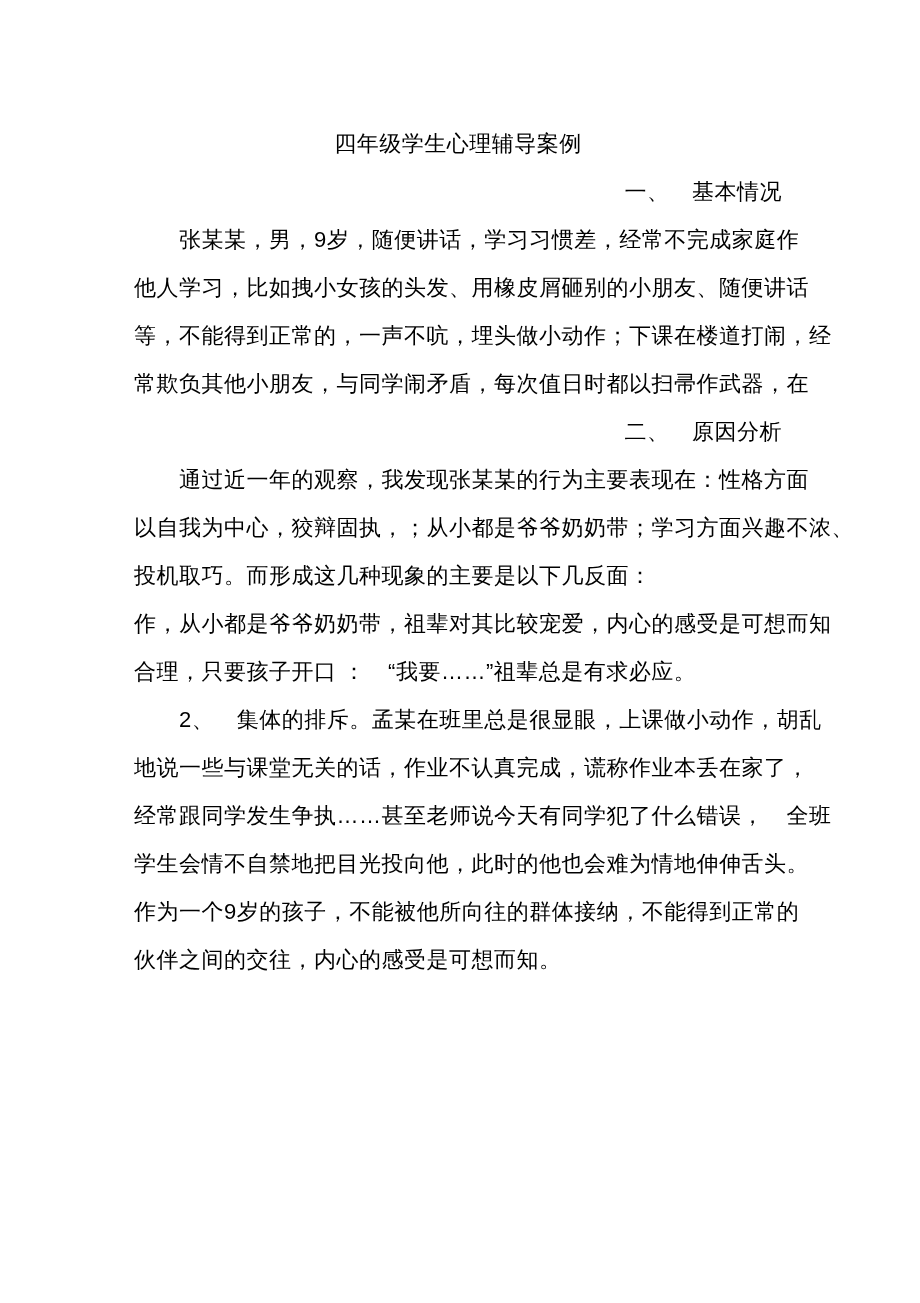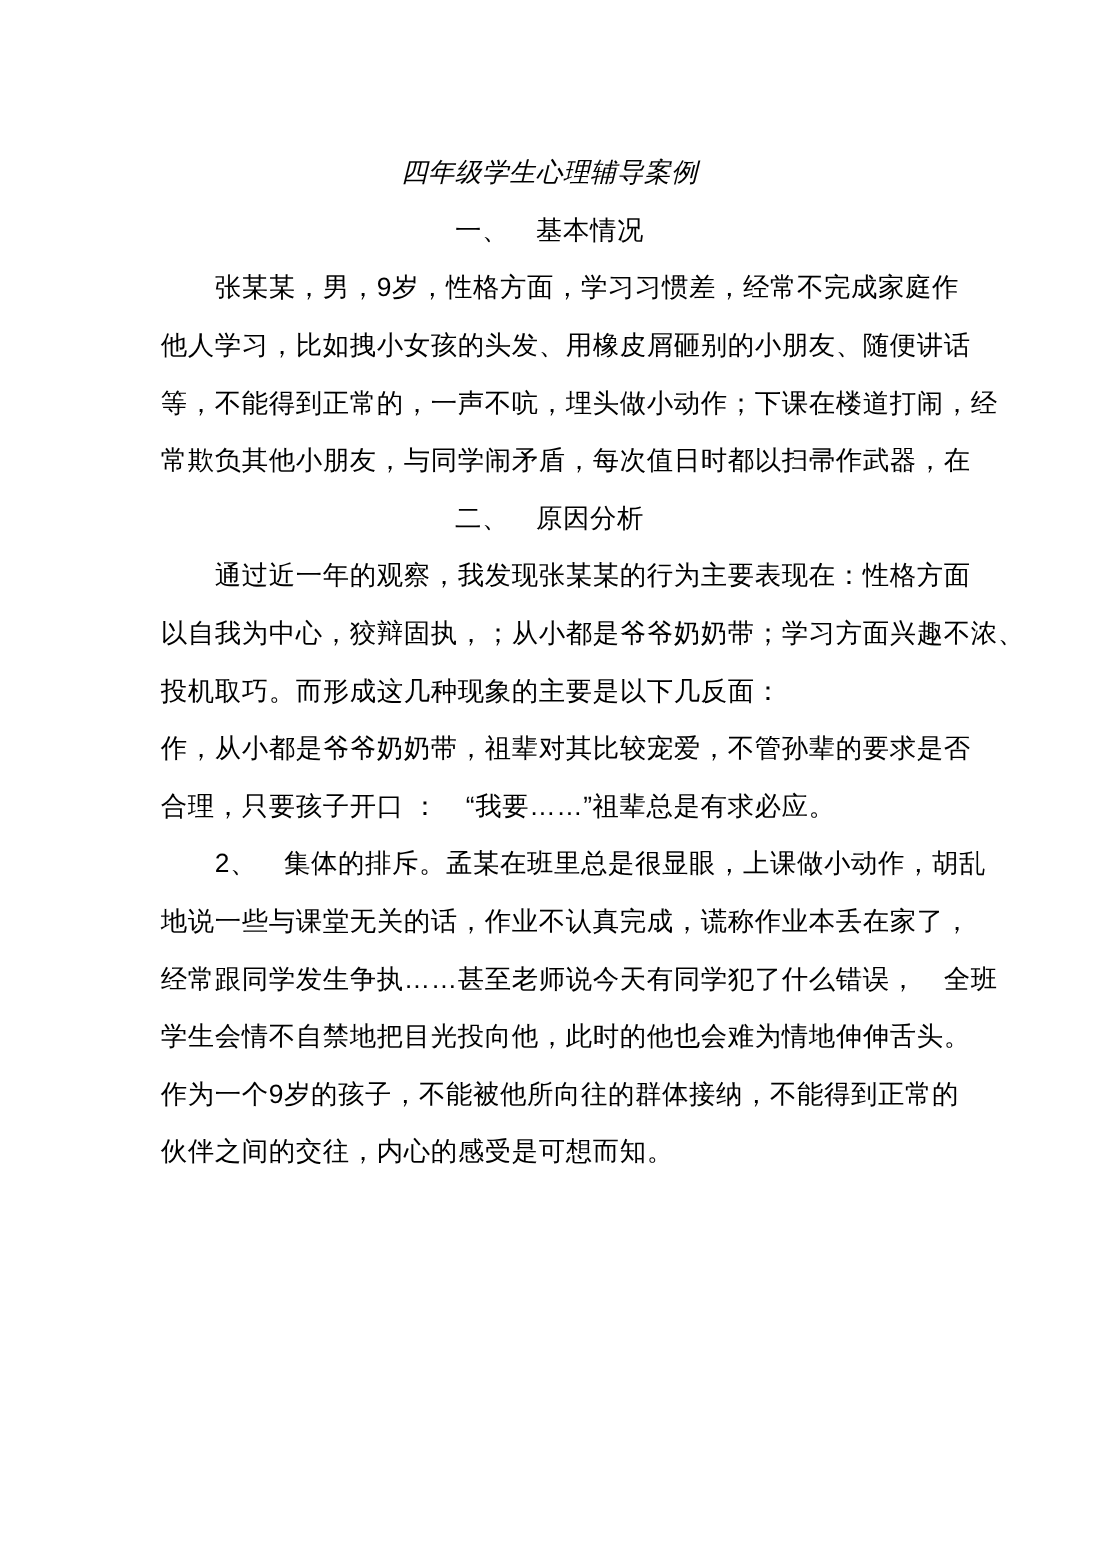--- a/index.html
+++ b/index.html
@@ -24,45 +24,44 @@
     width: 648px;
     height: 48px;
     line-height: 48px;
     font-size: 22px;
     color: #000000;
     white-space: pre;
     letter-spacing: 0.5px;
   }
   .doc-line.title {
     text-align: center;
-    font-style: italic;
   }
   .doc-line.heading {
-    text-align: center;
+    text-align: right;
   }
   .doc-line.body {
     text-align: left;
   }
 </style>
 </head>
 <body>
 
 <div class="page">
   <div id="doc-lines">
       <div class="doc-line title">四年级学生心理辅导案例</div>
       <div class="doc-line heading">一、　基本情况</div>
-      <div class="doc-line body">　　张某某，男，9岁，性格方面，学习习惯差，经常不完成家庭作</div>
+      <div class="doc-line body">　　张某某，男，9岁，随便讲话，学习习惯差，经常不完成家庭作</div>
       <div class="doc-line body">他人学习，比如拽小女孩的头发、用橡皮屑砸别的小朋友、随便讲话</div>
       <div class="doc-line body">等，不能得到正常的，一声不吭，埋头做小动作；下课在楼道打闹，经</div>
       <div class="doc-line body">常欺负其他小朋友，与同学闹矛盾，每次值日时都以扫帚作武器，在</div>
       <div class="doc-line heading">二、　原因分析</div>
       <div class="doc-line body">　　通过近一年的观察，我发现张某某的行为主要表现在：性格方面</div>
       <div class="doc-line body">以自我为中心，狡辩固执，；从小都是爷爷奶奶带；学习方面兴趣不浓、</div>
       <div class="doc-line body">投机取巧。而形成这几种现象的主要是以下几反面：</div>
-      <div class="doc-line body">作，从小都是爷爷奶奶带，祖辈对其比较宠爱，不管孙辈的要求是否</div>
+      <div class="doc-line body">作，从小都是爷爷奶奶带，祖辈对其比较宠爱，内心的感受是可想而知</div>
       <div class="doc-line body">合理，只要孩子开口 ：　“我要……”祖辈总是有求必应。</div>
       <div class="doc-line body">　　2、　集体的排斥。孟某在班里总是很显眼，上课做小动作，胡乱</div>
       <div class="doc-line body">地说一些与课堂无关的话，作业不认真完成，谎称作业本丢在家了，</div>
       <div class="doc-line body">经常跟同学发生争执……甚至老师说今天有同学犯了什么错误，　全班</div>
       <div class="doc-line body">学生会情不自禁地把目光投向他，此时的他也会难为情地伸伸舌头。</div>
       <div class="doc-line body">作为一个9岁的孩子，不能被他所向往的群体接纳，不能得到正常的</div>
       <div class="doc-line body">伙伴之间的交往，内心的感受是可想而知。</div>
     </div>
 </div>
 

